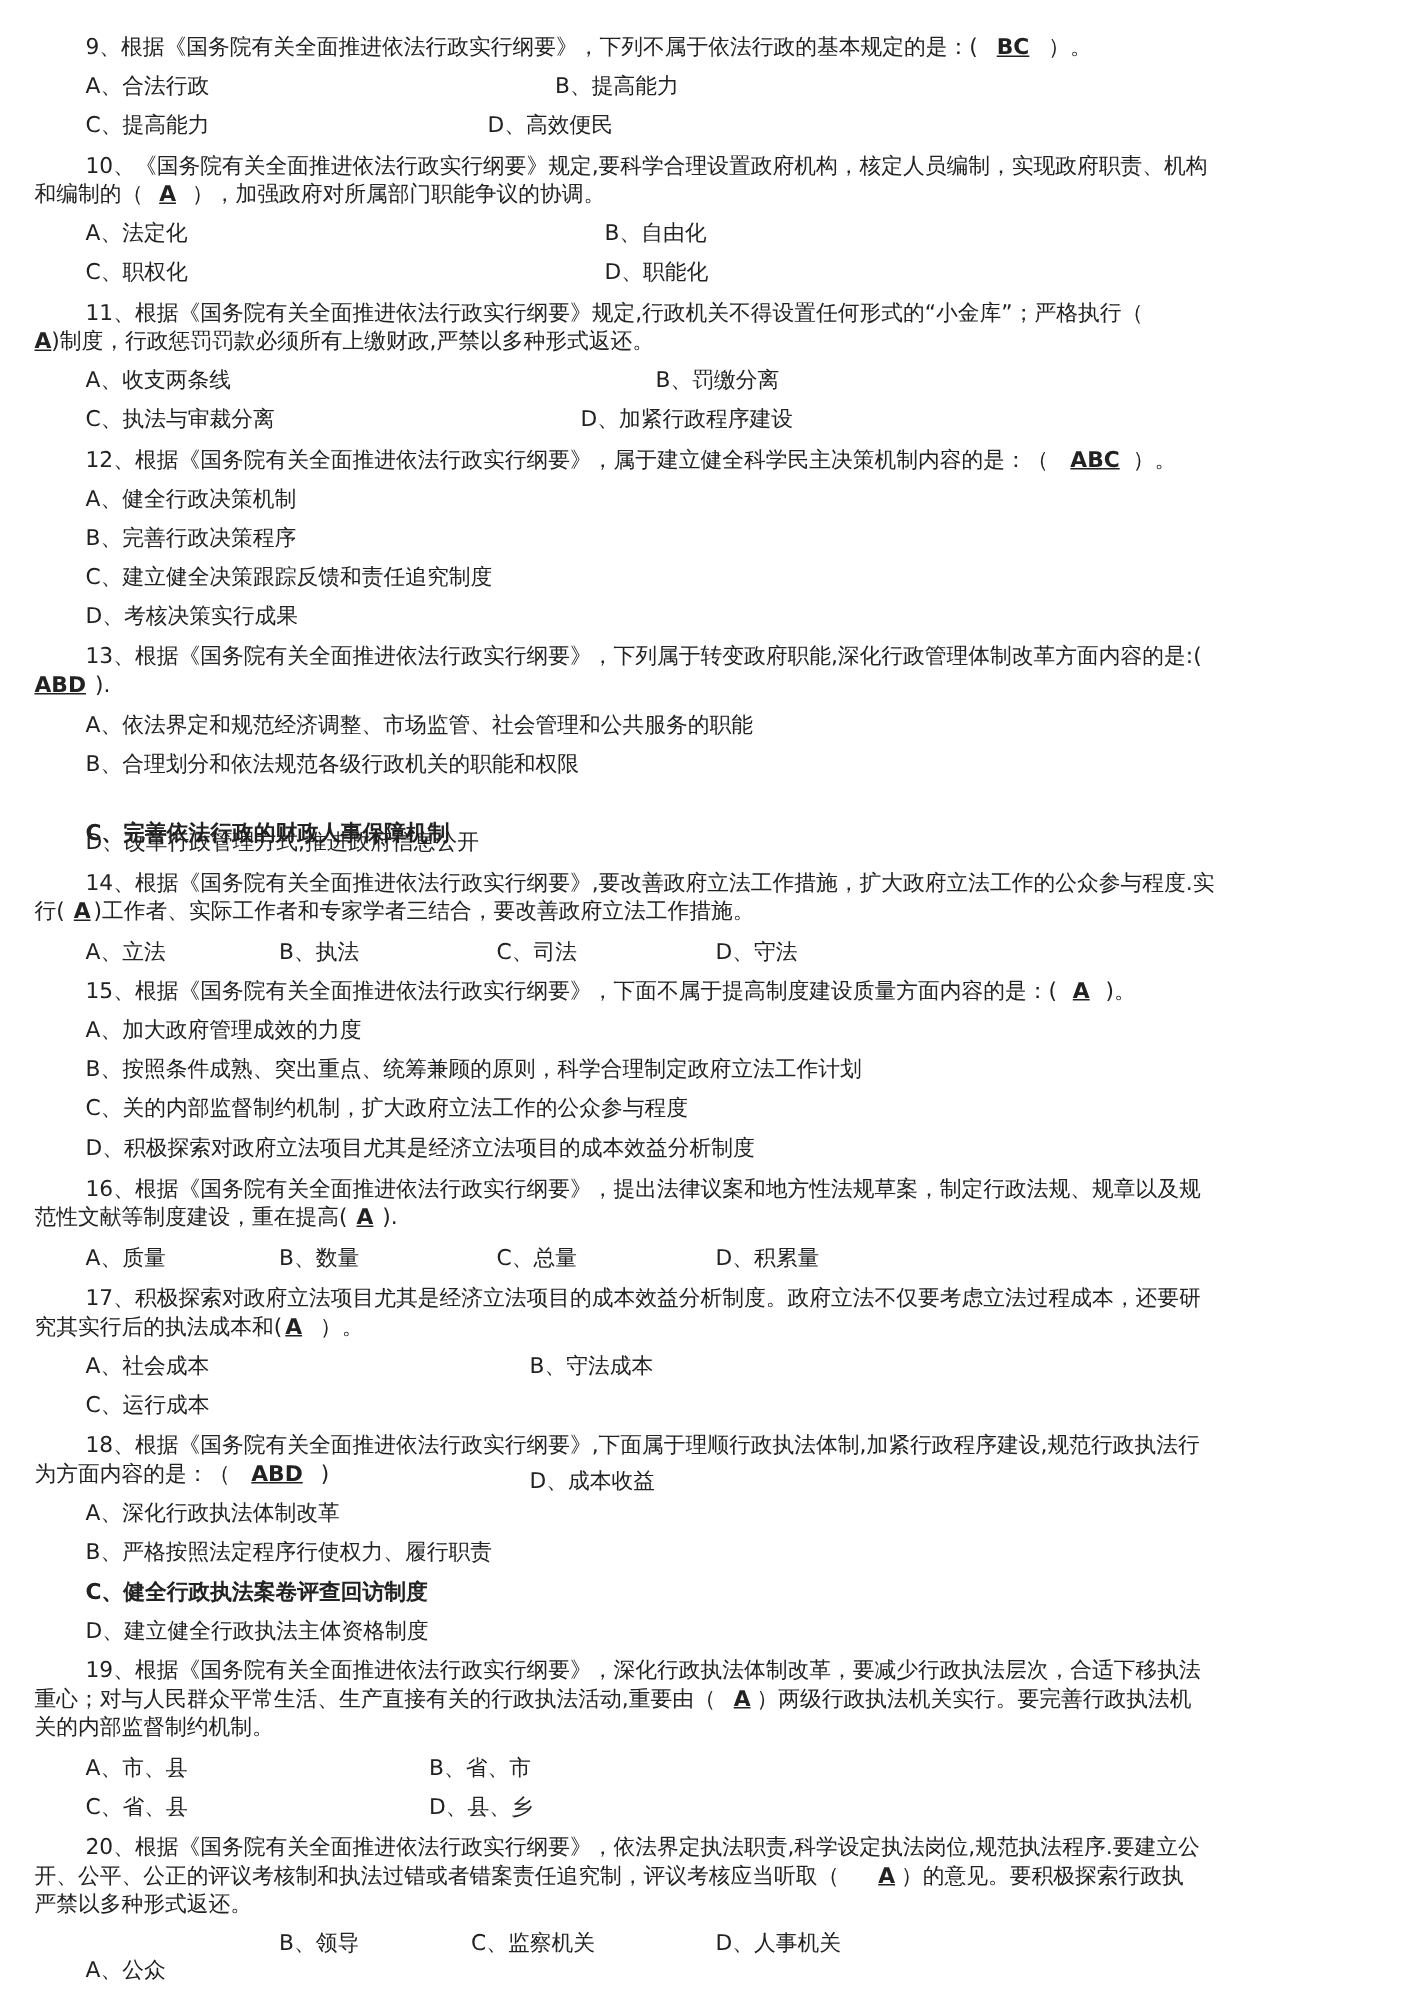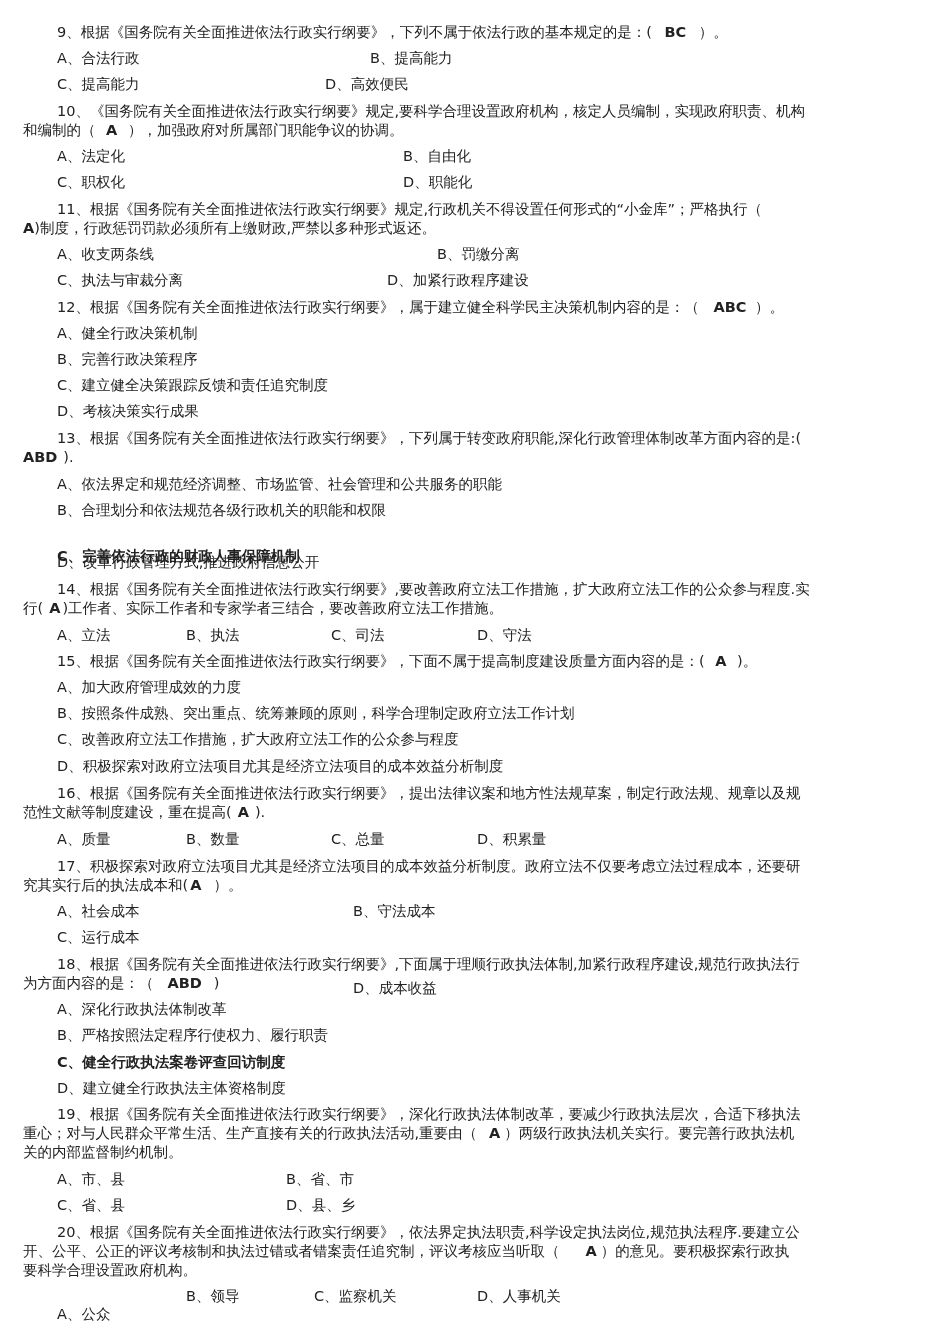--- a/index.html
+++ b/index.html
@@ -1,21 +1,21 @@
 <!DOCTYPE html>
 <html><head>
 <meta charset="utf-8">
 <style>
   html, body { margin:0; padding:0; background:#ffffff; }
   body { width:950px; height:1344px; position:relative; overflow:hidden;
          font-family:"DejaVu Sans","Liberation Sans",sans-serif; color:#222; }
   .ln { position:absolute; left:0; font-size:14.5px; line-height:20px; white-space:nowrap; }
   .ind { left:57px; }
   .cont { left:23px; }
-  .ans { font-weight:bold; }
+  .ans { font-weight:bold;text-decoration:underline; }
   .bold { font-weight:bold; }
 </style>
 </head>
 <body>
 
 <div class="ln ind" style="top:22px">
   <span>9、根据《国务院有关全面推进依法行政实行纲要》，下列不属于依法行政的基本规定的是：(</span>
   <span class="ans" style="margin:0 8px">BC</span>
   <span>）。</span>
 </div>
@@ -72,21 +72,21 @@
 <div class="ln" style="top:625px;left:331px">C、司法</div>
 <div class="ln" style="top:625px;left:477px">D、守法</div>
 
 <div class="ln ind" style="top:651px">
   <span>15、根据《国务院有关全面推进依法行政实行纲要》，下面不属于提高制度建设质量方面内容的是：(</span>
   <span class="ans" style="margin:0 6px">A</span>
   <span>)。</span>
 </div>
 <div class="ln ind" style="top:677px">A、加大政府管理成效的力度</div>
 <div class="ln ind" style="top:703px">B、按照条件成熟、突出重点、统筹兼顾的原则，科学合理制定政府立法工作计划</div>
-<div class="ln ind" style="top:729px">C、改善政府立法工作措施，扩大政府立法工作的公众参与程度</div>
+<div class="ln ind" style="top:729px">C、关的内部监督制约机制，扩大政府立法工作的公众参与程度</div>
 <div class="ln ind" style="top:756px">D、积极探索对政府立法项目尤其是经济立法项目的成本效益分析制度</div>
 
 <div class="ln ind" style="top:783px">16、根据《国务院有关全面推进依法行政实行纲要》，提出法律议案和地方性法规草案，制定行政法规、规章以及规</div>
 <div class="ln cont" style="top:802px">
   <span>范性文献等制度建设，重在提高(</span><span class="ans" style="margin:0 6px">A</span><span>).</span>
 </div>
 <div class="ln ind" style="top:829px">A、质量</div>
 <div class="ln" style="top:829px;left:186px">B、数量</div>
 <div class="ln" style="top:829px;left:331px">C、总量</div>
 <div class="ln" style="top:829px;left:477px">D、积累量</div>
@@ -116,17 +116,17 @@
 <div class="ln cont" style="top:1142px">关的内部监督制约机制。</div>
 <div class="ln ind" style="top:1169px">A、市、县</div>
 <div class="ln" style="top:1169px;left:286px">B、省、市</div>
 <div class="ln ind" style="top:1195px">C、省、县</div>
 <div class="ln" style="top:1195px;left:286px">D、县、乡</div>
 
 <div class="ln ind" style="top:1222px">20、根据《国务院有关全面推进依法行政实行纲要》，依法界定执法职责,科学设定执法岗位,规范执法程序.要建立公</div>
 <div class="ln cont" style="top:1241px">
   <span>开、公平、公正的评议考核制和执法过错或者错案责任追究制，评议考核应当听取（</span><span class="ans" style="margin:0 4px 0 26px">A</span><span>）的意见。要积极探索行政执</span>
 </div>
-<div class="ln cont" style="top:1260px">要科学合理设置政府机构。</div>
+<div class="ln cont" style="top:1260px">严禁以多种形式返还。</div>
 <div class="ln ind" style="top:1304px">A、公众</div>
 <div class="ln" style="top:1286px;left:186px">B、领导</div>
 <div class="ln" style="top:1286px;left:314px">C、监察机关</div>
 <div class="ln" style="top:1286px;left:477px">D、人事机关</div>
 
 </body></html>

